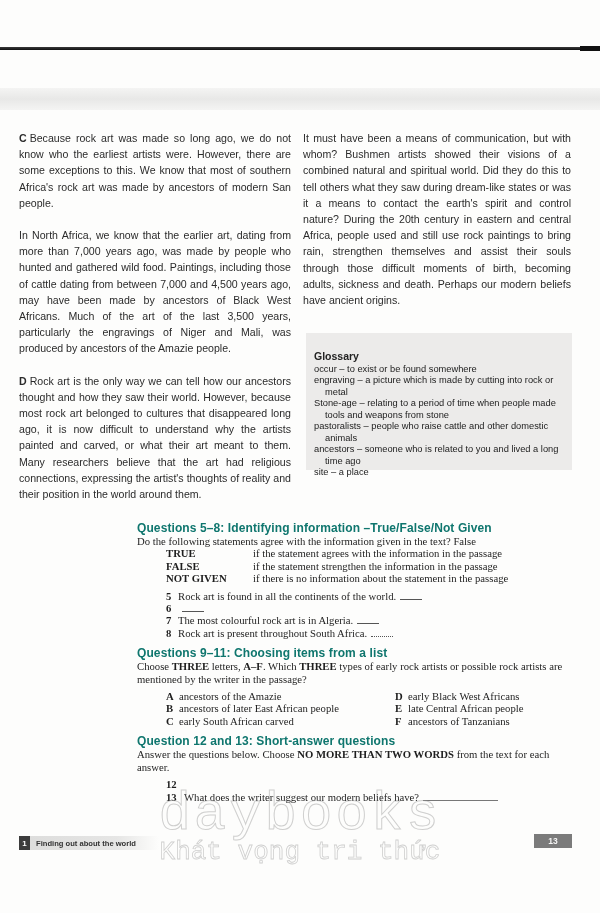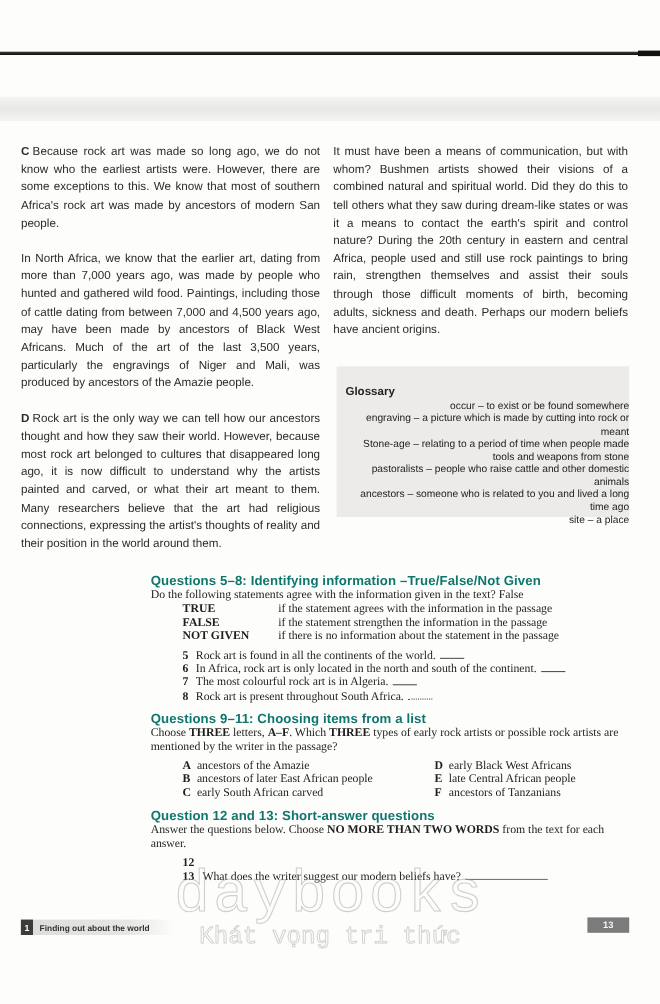--- a/index.html
+++ b/index.html
@@ -27,21 +27,21 @@
   .col-right { left: 303px; top: 130px; width: 268px; }
   .col p { margin: 0 0 16px 0; }
   .para-letter { font-weight: bold; margin-right: 3px; }
   .glossary {
     position: absolute; left: 306px; top: 333px; width: 266px; height: 137px;
     background: #ecebea;
     font-family: "Liberation Sans", sans-serif; font-size: 9.3px; line-height: 11.5px; color: #222;
     padding: 18px 0 0 8px; box-sizing: border-box;
   }
   .glossary-title { font-weight: bold; font-size: 10.5px; margin-bottom: 1px; }
-  .gloss-entry { padding-left: 11px; text-indent: -11px; text-align: right; }
+  .gloss-entry { padding-left: 11px; text-indent: -11px; }
   .questions {
     position: absolute; left: 137px; top: 522px; width: 440px;
     font-family: "Liberation Serif", serif; font-size: 10.7px; line-height: 12.4px; color: #1e1e1e;
   }
   .q-heading {
     font-family: "Liberation Sans", sans-serif; font-weight: bold; font-size: 12px;
     line-height: 13px; color: #0f766e; letter-spacing: 0.1px;
   }
   .q-instr { margin: 0; }
   .tfng { margin-left: 29px; }
@@ -82,21 +82,21 @@
   }
   .watermark {
     position: absolute; left: 150px; top: 785px; width: 300px; text-align: center;
     font-family: Liberation Mono, monospace; color: transparent; pointer-events: none;
   }
   .wm-brand {
     font-size: 54px; line-height: 60px; letter-spacing: 3px; font-weight: normal;
     -webkit-text-stroke: 1px rgba(150,150,150,0.45);
   }
   .wm-slogan {
-    font-size: 22px; line-height: 26px; margin-top: -6px;
+    font-size: 26px; line-height: 26px; margin-top: -6px;
     -webkit-text-stroke: 0.8px rgba(150,150,150,0.45);
   }
 </style>
 </head>
 <body>
 
 <div class="top-rule"></div>
 <div class="gray-band"></div>
 
 <div class="col col-left">
@@ -105,21 +105,21 @@
   <p><span class="para-letter">D</span><span>Rock art is the only way we can tell how our ancestors thought and how they saw their world. However, because most rock art belonged to cultures that disappeared long ago, it is now difficult to understand why the artists painted and carved, or what their art meant to them. Many researchers believe that the art had religious connections, expressing the artist's thoughts of reality and their position in the world around them.</span></p>
 </div>
 
 <div class="col col-right">
   <p><span>It must have been a means of communication, but with whom? Bushmen artists showed their visions of a combined natural and spiritual world. Did they do this to tell others what they saw during dream-like states or was it a means to contact the earth's spirit and control nature? During the 20th century in eastern and central Africa, people used and still use rock paintings to bring rain, strengthen themselves and assist their souls through those difficult moments of birth, becoming adults, sickness and death. Perhaps our modern beliefs have ancient origins.</span></p>
 </div>
 
 <div class="glossary">
   <div class="glossary-title">Glossary</div>
   <div class="gloss-entry">occur – to exist or be found somewhere</div>
-  <div class="gloss-entry">engraving – a picture which is made by cutting into rock or meant</div>
+  <div class="gloss-entry">engraving – a picture which is made by cutting into rock or metal</div>
   <div class="gloss-entry">Stone-age – relating to a period of time when people made tools and weapons from stone</div>
   <div class="gloss-entry">pastoralists – people who raise cattle and other domestic animals</div>
   <div class="gloss-entry">ancestors – someone who is related to you and lived a long time ago</div>
   <div class="gloss-entry">site – a place</div>
 </div>
 
 <div class="questions">
   <div class="q-heading">Questions 5–8: Identifying information –True/False/Not Given</div>
   <p class="q-instr">Do the following statements agree with the information given in the text? False</p>
   <div class="tfng">
@@ -136,21 +136,21 @@
       <span>if there is no information about the statement in the passage</span>
     </div>
   </div>
   <div class="q-list">
     <div class="q-item">
       <span class="q-num">5</span>
       <span><span>Rock art is found in all the continents of the world.</span><span class="blank"></span></span>
     </div>
     <div class="q-item">
       <span class="q-num">6</span>
-      <span><span>In Africa, rock art is only located in the north and south of the continent.</span><span class="blank"></span></span>
+      <span><span class="blank"></span></span>
     </div>
     <div class="q-item">
       <span class="q-num">7</span>
       <span><span>The most colourful rock art is in Algeria.</span><span class="blank"></span></span>
     </div>
     <div class="q-item">
       <span class="q-num">8</span>
       <span><span>Rock art is present throughout South Africa.</span><span class="blank-dotted"></span></span>
     </div>
   </div>

